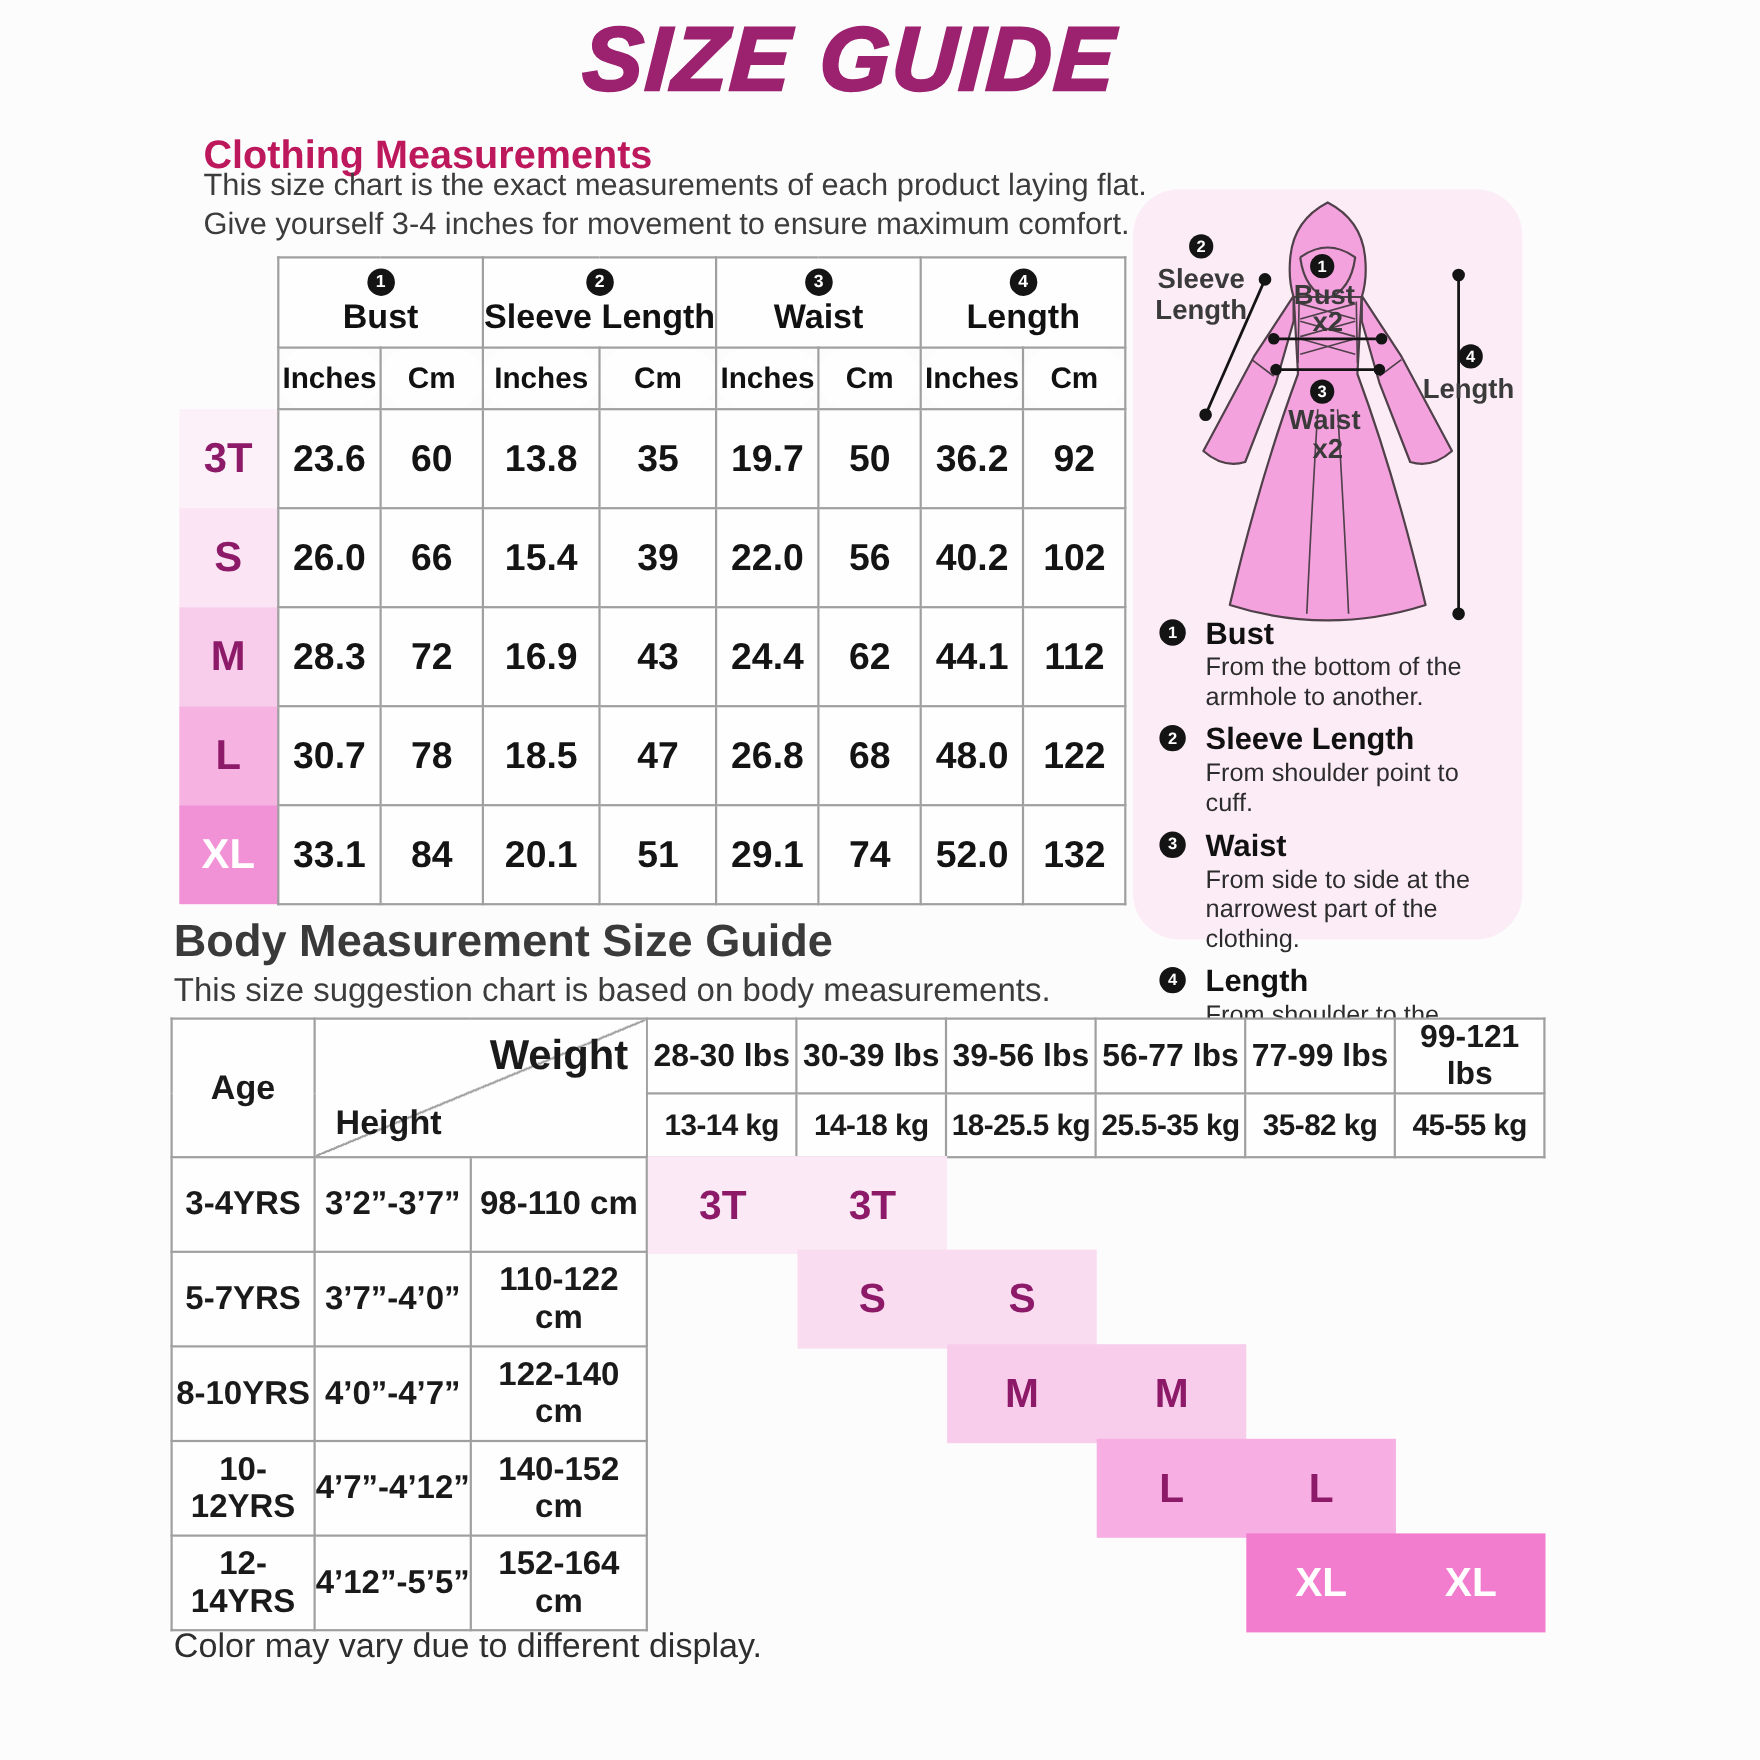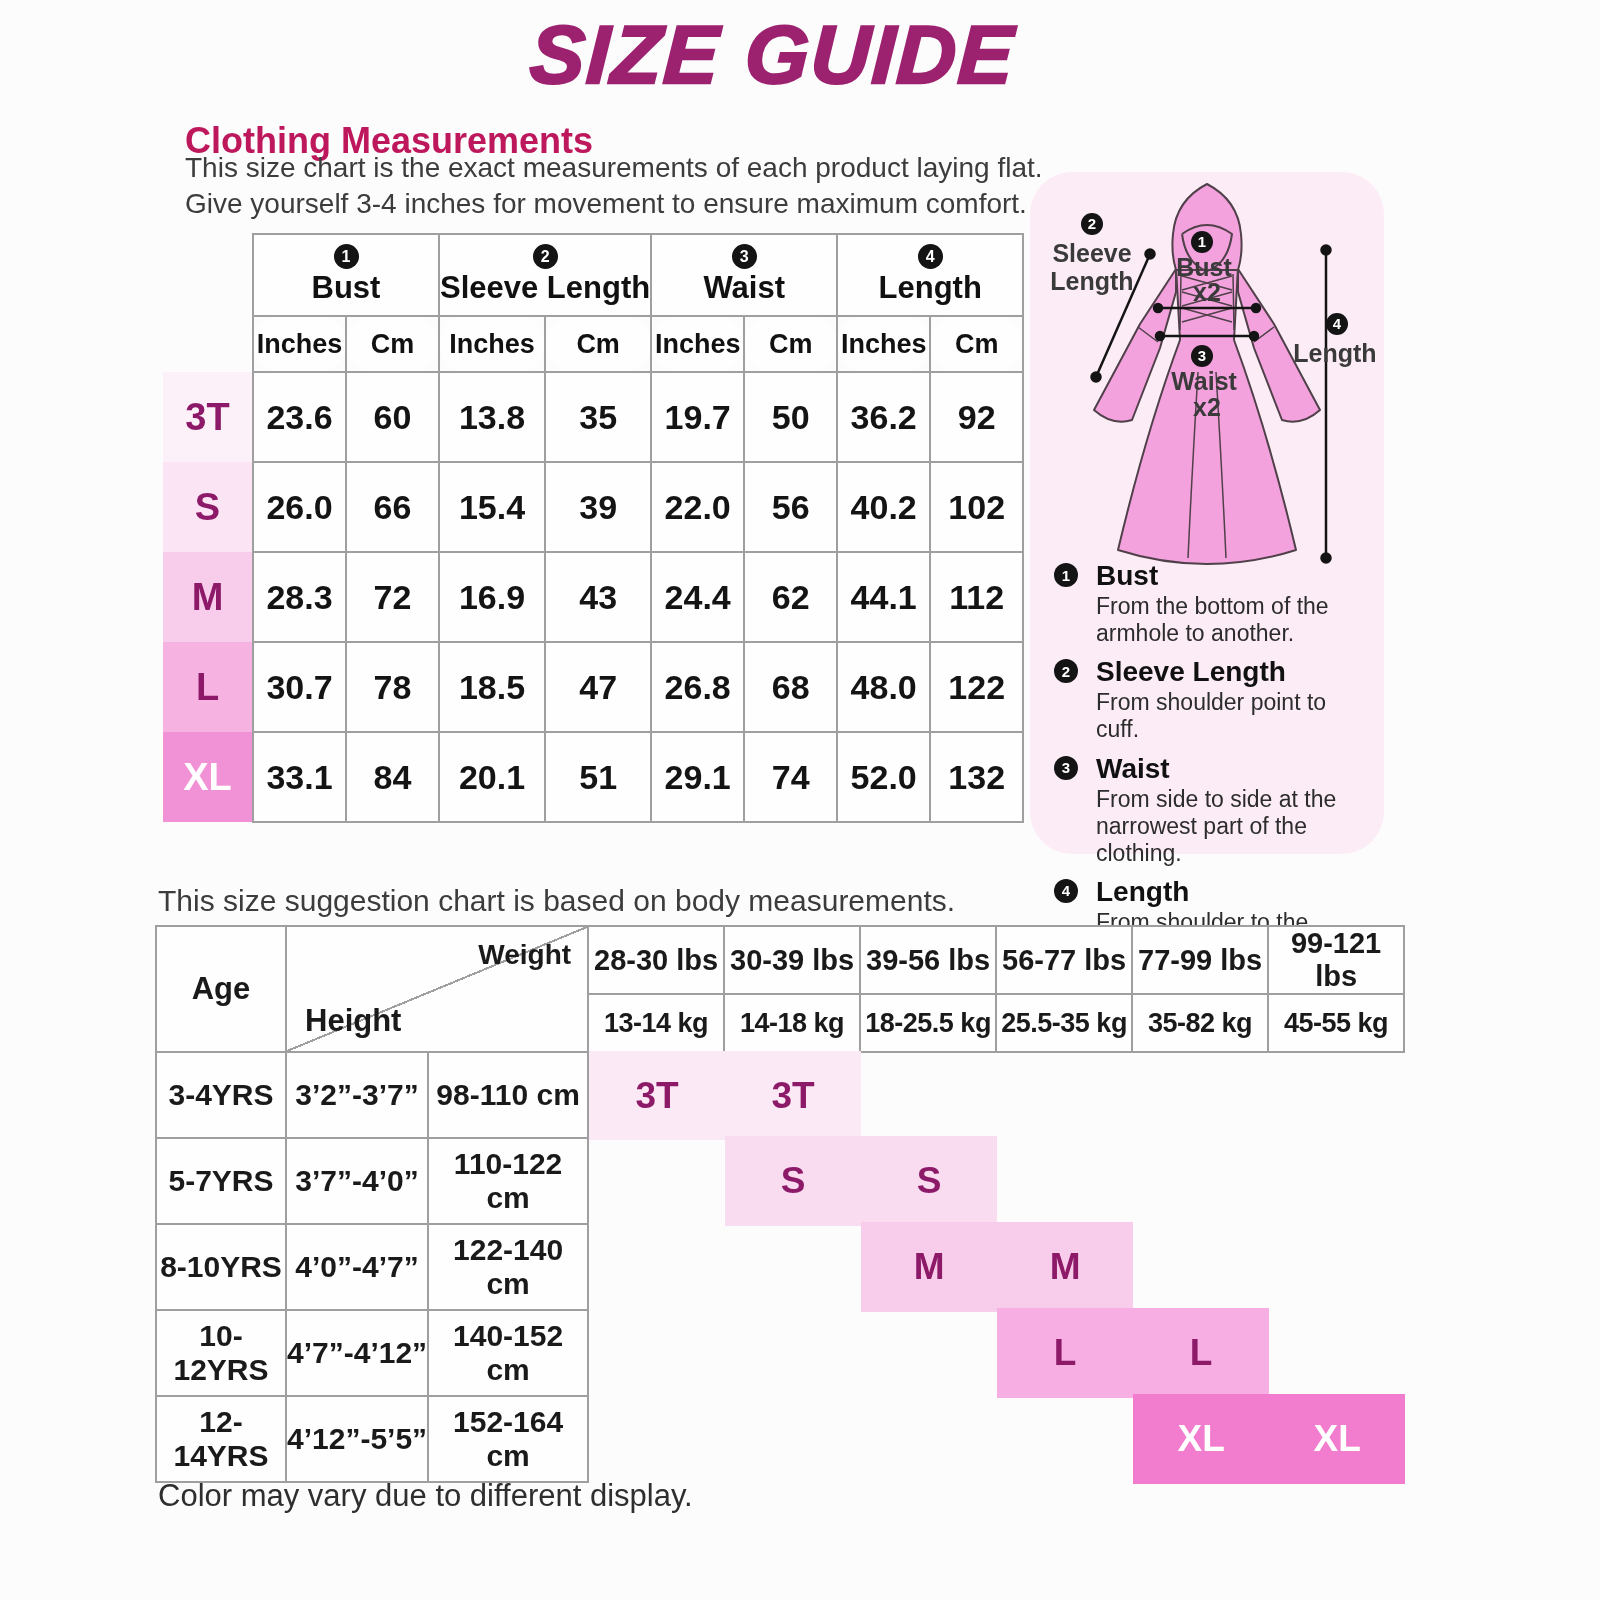--- a/index.html
+++ b/index.html
@@ -74,21 +74,21 @@
   .t2 .hr2 { height:58px;padding-left:24px; }
   .t2 .brow { height:86px; }
   .agecell { font-size:31px; font-weight:bold; }
   .diag {
     position:relative;
     background:
       linear-gradient(to bottom right,
         transparent calc(50% - 1px), #9f9f9f calc(50% - 1px),
         #9f9f9f calc(50% + 1px), transparent calc(50% + 1px)) #fefefe;
   }
-  .wlab { position:absolute; top:12px; right:16px; font-size:28px; font-weight:bold; }
+  .wlab { position:absolute; top:12px; right:16px; font-size:38px; font-weight:bold; }
   .hlab { position:absolute; bottom:12px; left:18px; font-size:31px; font-weight:bold; }
   .wl { font-size:29px; font-weight:bold; }
   .wk { font-size:27px; font-weight:bold; letter-spacing:-0.5px; }
   .av { font-size:30px; font-weight:bold; }
   .hv { font-size:30px; font-weight:bold; }
   .zone { position:relative; border:none; background:transparent; }
   .blk { position:absolute; top:-2px; bottom:-2px; width:272px; display:flex; }
   .blk span {
     width:136px; display:flex; align-items:center; justify-content:center;
     font-size:37px; font-weight:bold; color:#8d1a68;
@@ -294,20 +294,21 @@
         <div class="ld">From side to side at the narrowest part of the clothing.</div>
       </div>
       <div class="li">
         <span class="lc">4</span>
         <span class="lt">Length</span>
         <div class="ld">From shoulder to the bottom of the clothing.</div>
       </div>
     </div>
   </div>
 
+  <div class="bm-head">Body Measurement Size Guide</div>
   <div class="bm-desc">This size suggestion chart is based on body measurements.</div>
 
   <table class="t2">
     <colgroup>
       <col style="width:130px">
         <col style="width:140px">
         <col style="width:160px">
       <col style="width:136px">
         <col style="width:136px">
         <col style="width:136px">

